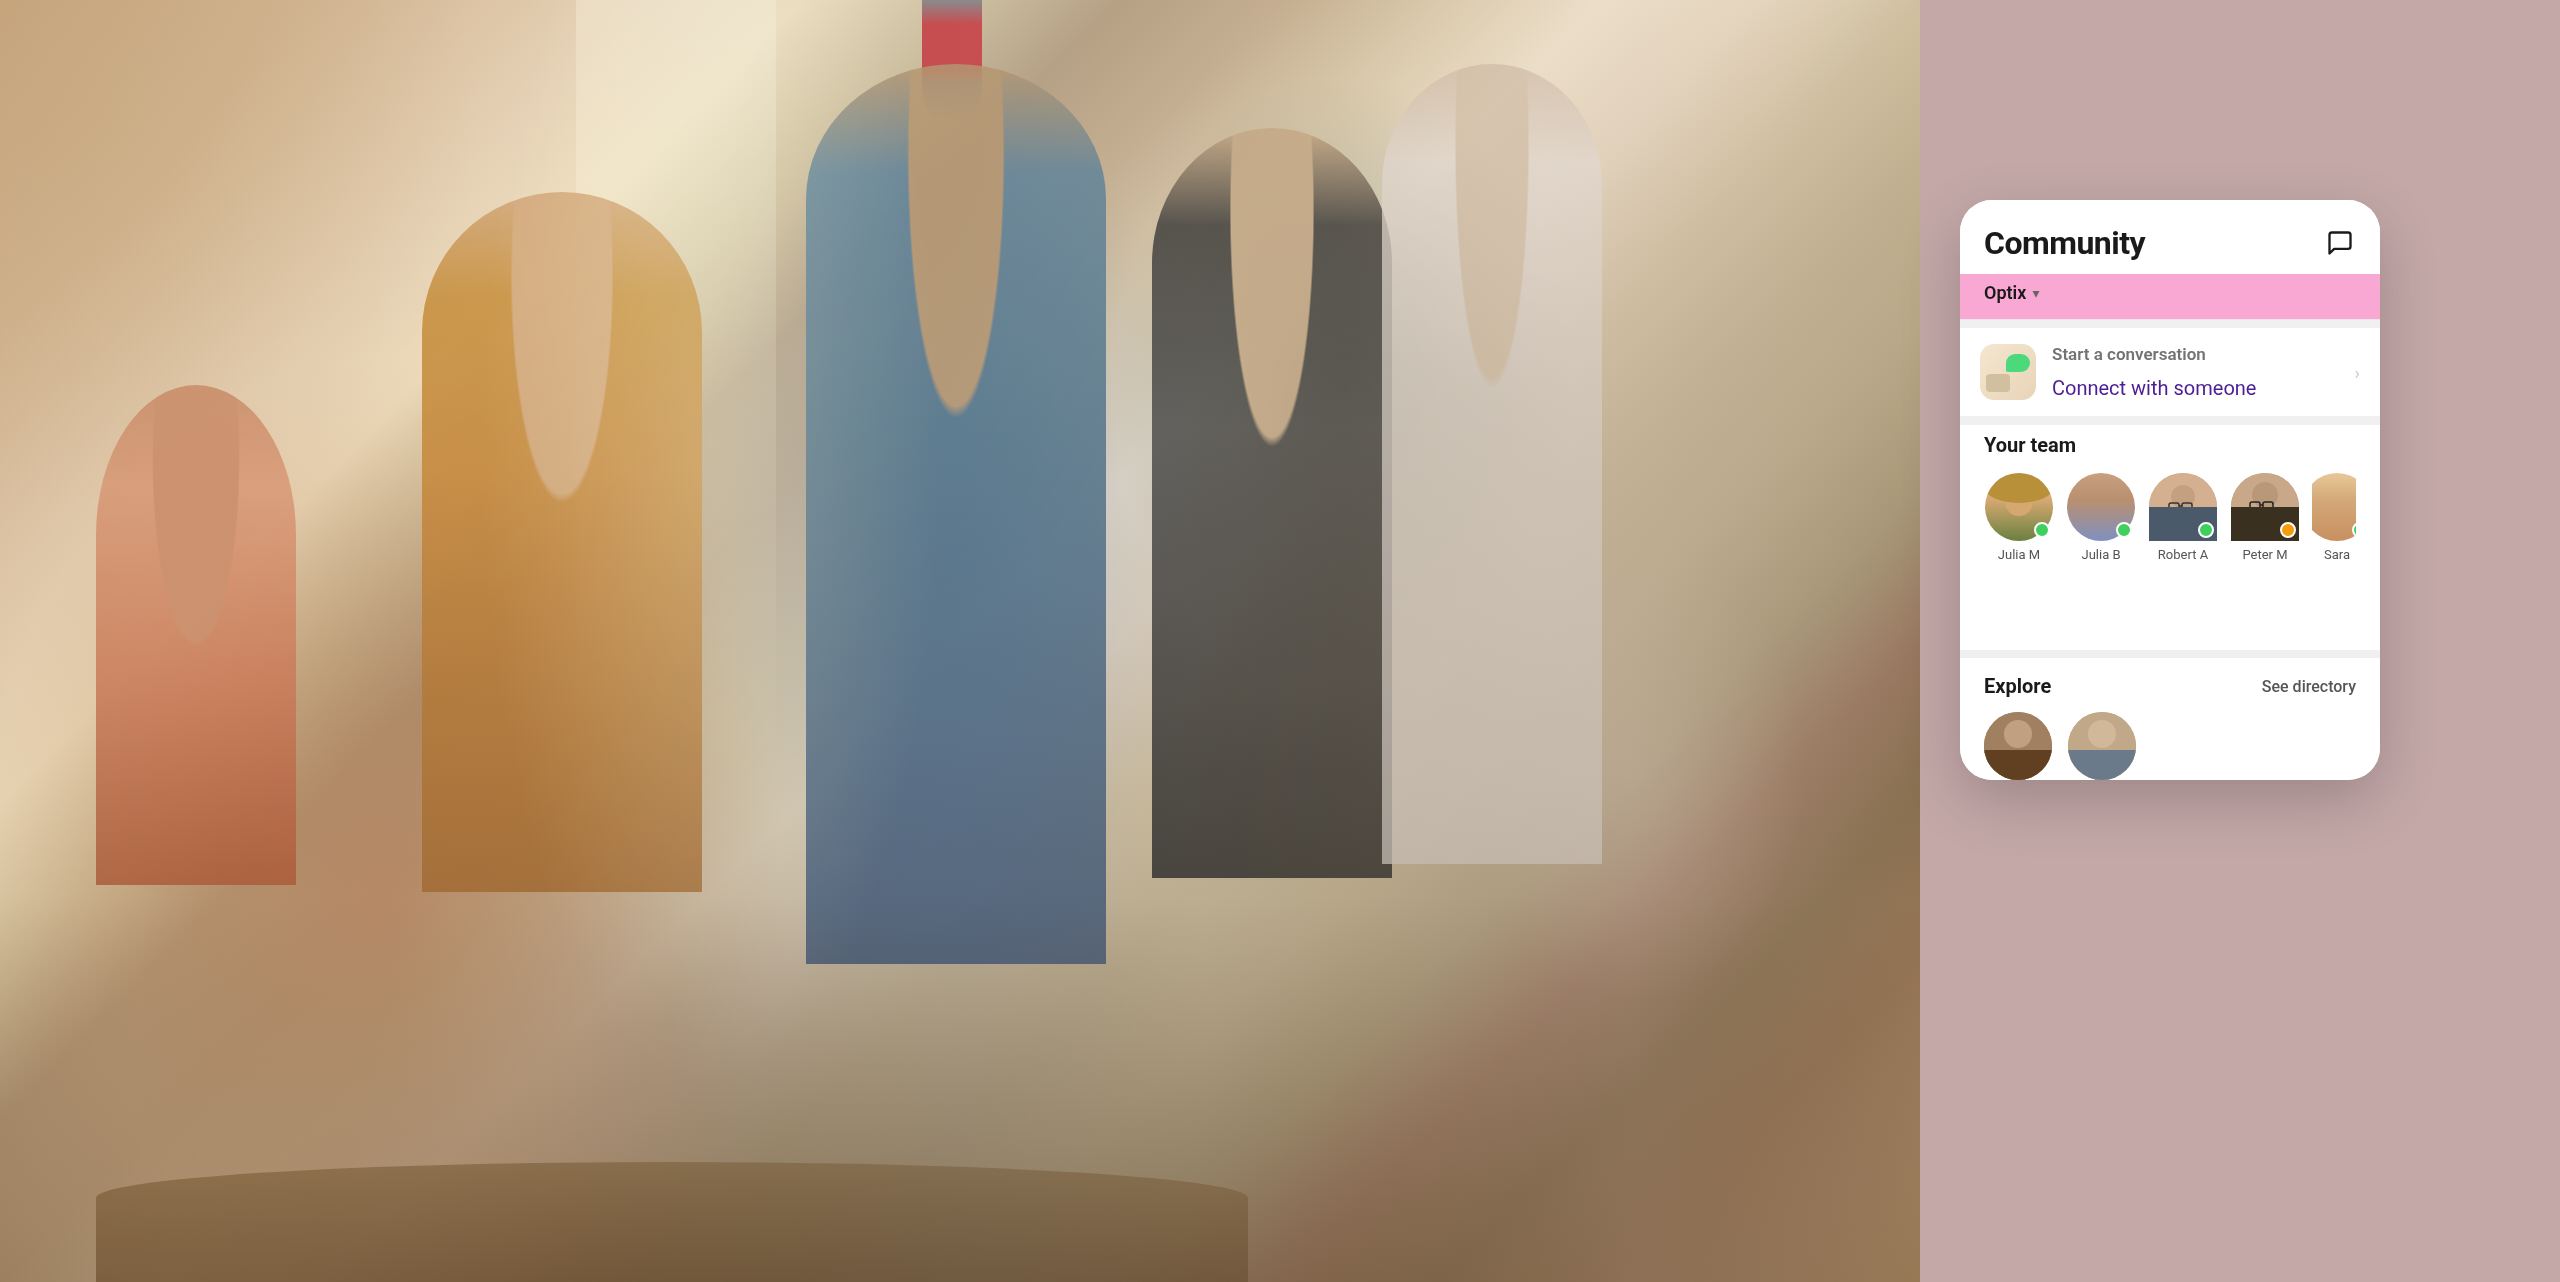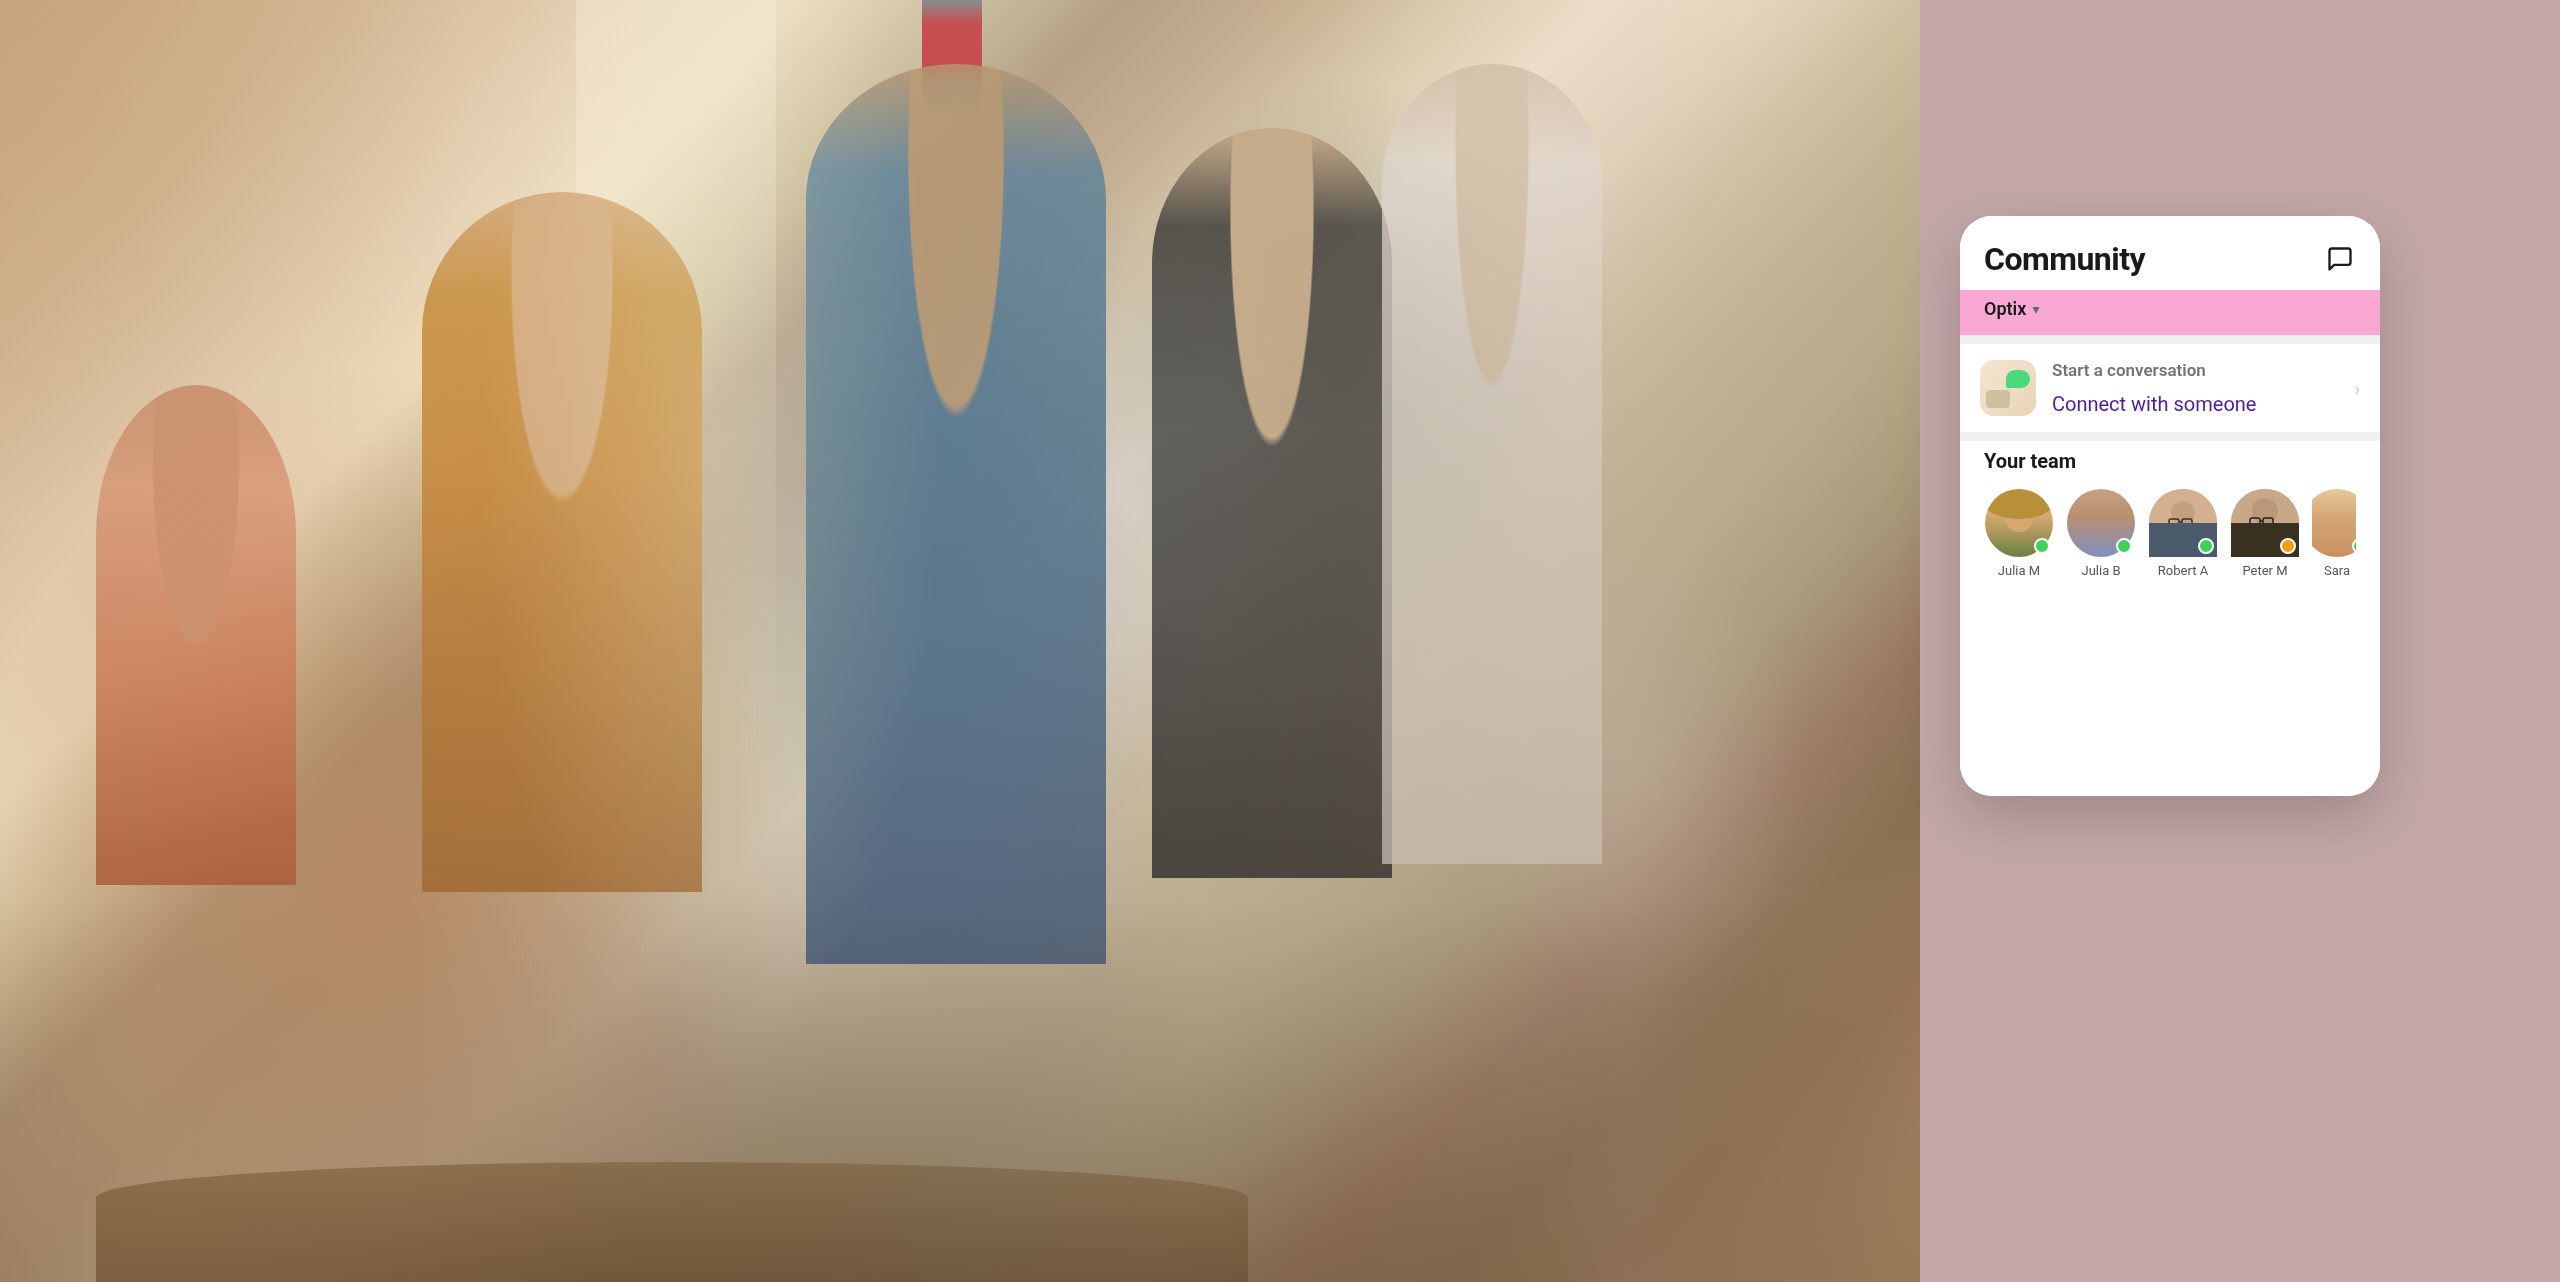--- a/index.html
+++ b/index.html
@@ -147,21 +147,21 @@
     .bg-right {
       width: 25%;
       height: 100%;
       background: #c4a8a8;
     }
 
     
     .app-panel {
       position: absolute;
       right: 180px;
-      top: 216px;
+      top: 200px;
       width: 420px;
       height: 580px;
       background: #f5f5f5;
       border-radius: 32px;
       box-shadow: 0 20px 60px rgba(0,0,0,0.2);
       overflow: hidden;
       display: flex;
       flex-direction: column;
     }
 
@@ -578,14 +578,36 @@
       <div class="team-member" style="overflow:hidden;min-width:50px;">
         <div class="avatar-container">
           <div class="avatar-circle avatar-sara"></div>
           <div class="status-dot status-green"></div>
         </div>
         <span class="member-name">Sara</span>
       </div>
     </div>
   </div>
 
+  <div class="explore-section">
+    <div class="explore-header">
+      <span class="explore-title">Explore</span>
+      <span class="see-directory">See directory</span>
+    </div>
+    <div class="explore-avatars">
+      <div class="explore-avatar explore-avatar-1">
+        <svg width="68" height="68" viewBox="0 0 68 68">
+          <rect width="68" height="68" fill="#a08060"></rect>
+          <circle cx="34" cy="22" r="14" fill="#c0a080"></circle>
+          <rect x="0" y="38" width="68" height="30" fill="#604020"></rect>
+        </svg>
+      </div>
+      <div class="explore-avatar explore-avatar-2">
+        <svg width="68" height="68" viewBox="0 0 68 68">
+          <rect width="68" height="68" fill="#c0a888"></rect>
+          <circle cx="34" cy="22" r="14" fill="#d0b898"></circle>
+          <rect x="0" y="38" width="68" height="30" fill="#6a7a8a"></rect>
+        </svg>
+      </div>
+    </div>
+  </div>
 
 </div>
 
 </body></html>

